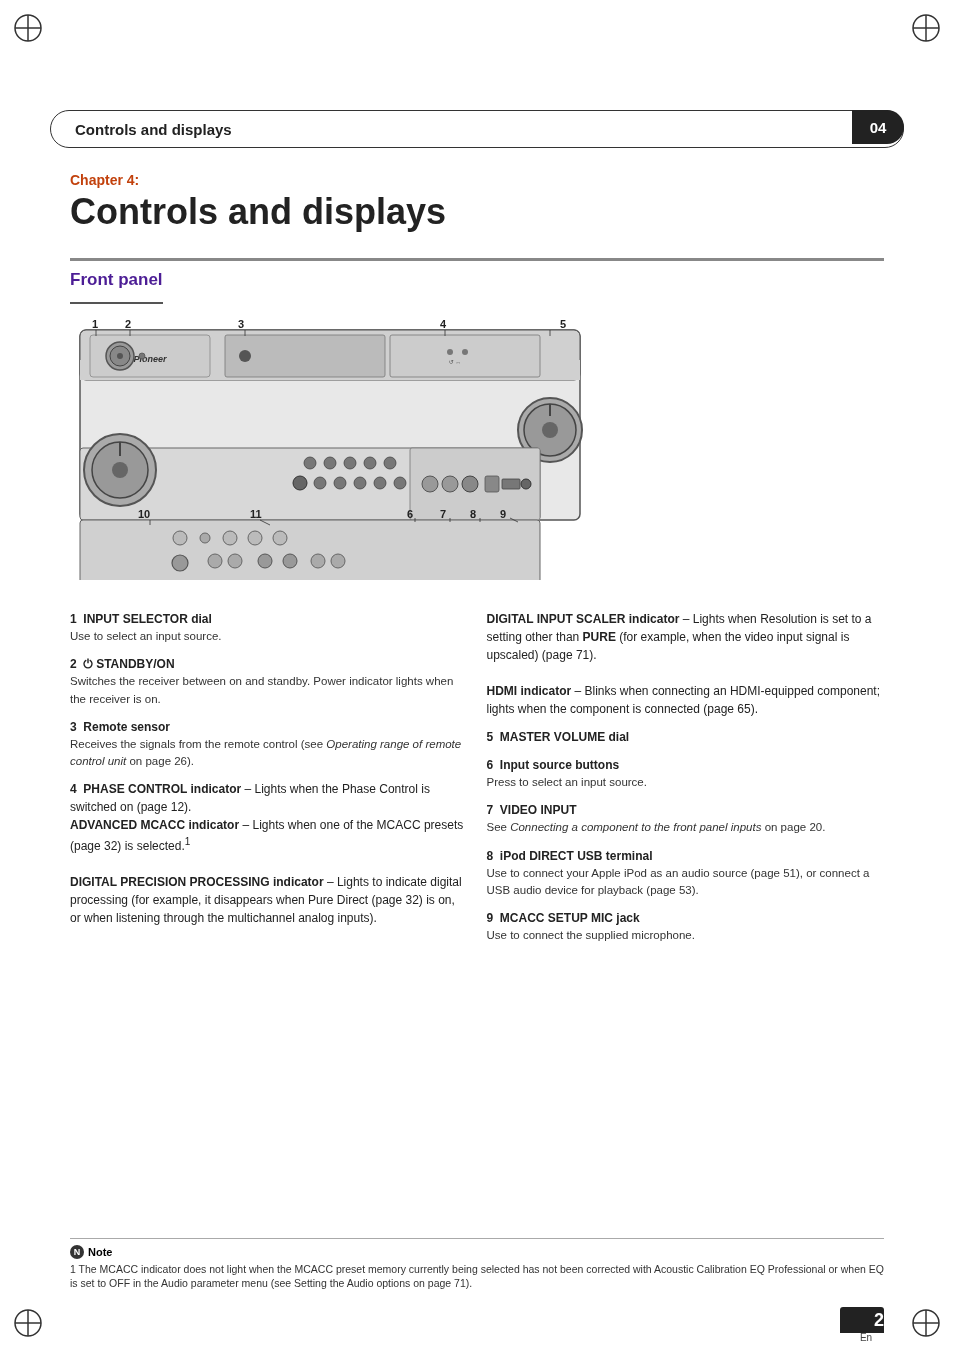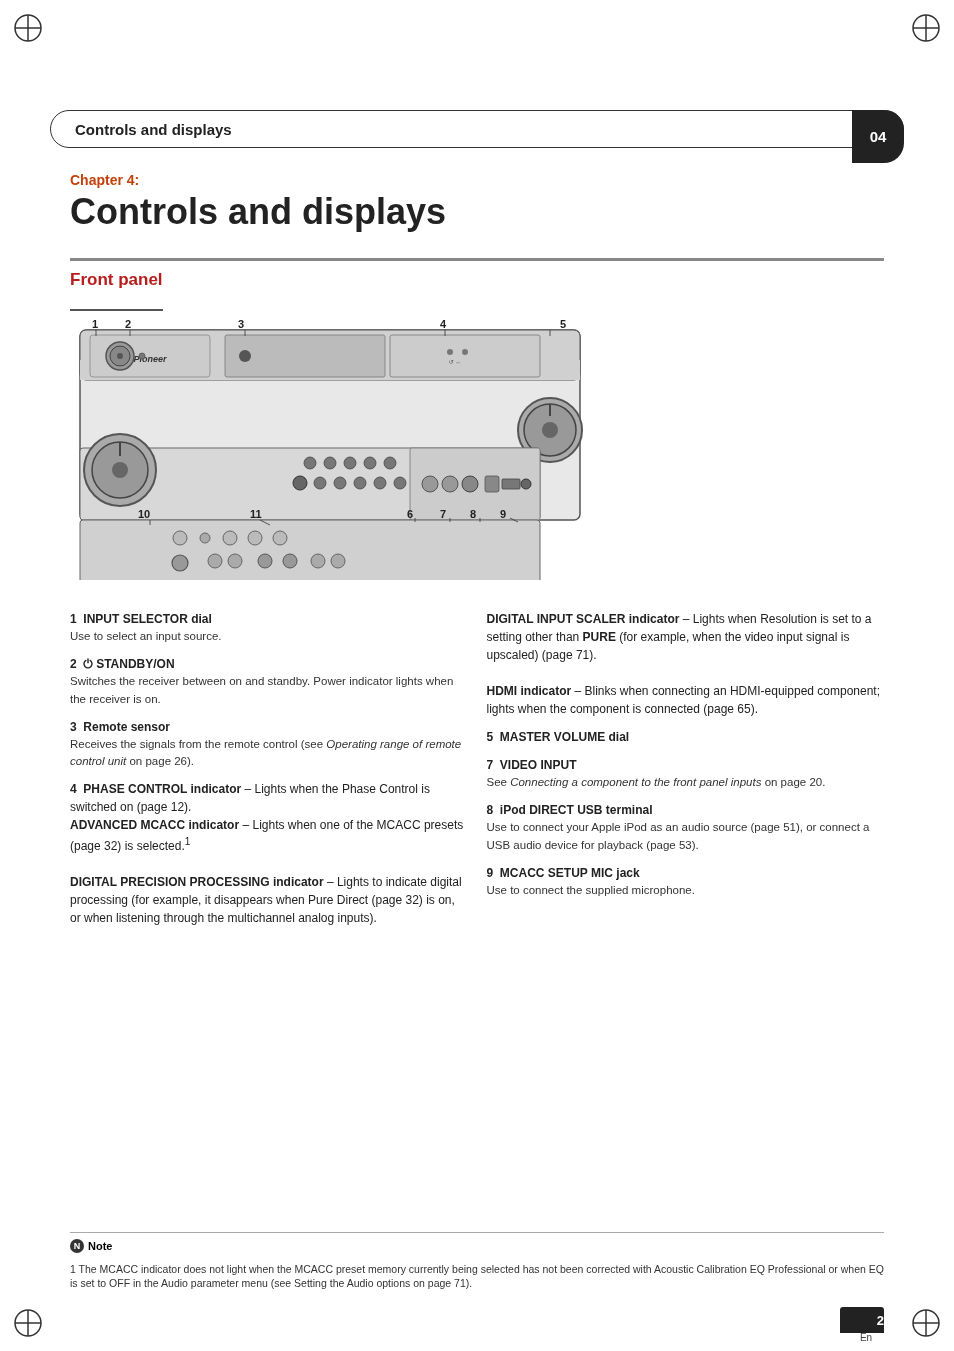--- a/index.html
+++ b/index.html
@@ -43,21 +43,21 @@
       font-weight: bold;
       color: #222;
     }
 
     
     .chapter-badge {
       position: absolute;
       top: 110px;
       right: 50px;
       width: 52px;
-      height: 53px;
+      height: 34px;
       background: #222;
       border-radius: 0 20px 20px 0;
       display: flex;
       align-items: center;
       justify-content: center;
       color: #fff;
       font-size: 15px;
       font-weight: bold;
     }
 
@@ -90,23 +90,23 @@
       background: #888;
     }
 
     
     .front-panel-heading {
       position: absolute;
       top: 270px;
       left: 70px;
       font-size: 17px;
       font-weight: bold;
-      color: #b91c1c;
+      color: #4c1d95;
       border-bottom: 2px solid #555;
-      padding-bottom: 19px;
+      padding-bottom: 12px;
     }
 
     
     .diagram-area {
       position: absolute;
       top: 300px;
       left: 70px;
       width: 520px;
       height: 280px;
     }
@@ -167,29 +167,29 @@
       align-items: center;
       justify-content: center;
       color: #fff;
       font-size: 9px;
       font-weight: bold;
     }
     .note-text {
       font-size: 10.5px;
       color: #333;
       line-height: 1.4;
-      margin-top: 9px;
+      margin-top: 3px;
     }
 
     
     .page-num {
       position: absolute;
       bottom: 18px;
       right: 70px;
-      font-size: 13px;
+      font-size: 18px;
       font-weight: bold;
       background: #222;
       color: #fff;
       width: 36px;
       height: 26px;
       display: flex;
       align-items: center;
       justify-content: center;
       border-radius: 3px 3px 0 0;
       padding-left: 44px;
@@ -392,20 +392,24 @@
 
   <div class="content-col">
     <div class="item-entry">
       <strong>DIGITAL INPUT SCALER indicator</strong> – Lights when Resolution is set to a setting other than <strong>PURE</strong> (for example, when the video input signal is upscaled) (page 71).<br><br>
       <strong>HDMI indicator</strong> – Blinks when connecting an HDMI-equipped component; lights when the component is connected (page 65).
     </div>
     <div class="item-entry">
       <span class="item-num">5&nbsp;&nbsp;</span><span class="item-title">MASTER VOLUME dial</span>
     </div>
     <div class="item-entry">
+      <span class="item-num">6&nbsp;&nbsp;</span><span class="item-title">Input source buttons</span><br>
+      <span class="item-body">Press to select an input source.</span>
+    </div>
+    <div class="item-entry">
       <span class="item-num">7&nbsp;&nbsp;</span><span class="item-title">VIDEO INPUT</span><br>
       <span class="item-body">See <em>Connecting a component to the front panel inputs</em> on page 20.</span>
     </div>
     <div class="item-entry">
       <span class="item-num">8&nbsp;&nbsp;</span><span class="item-title">iPod DIRECT USB terminal</span><br>
       <span class="item-body">Use to connect your Apple iPod as an audio source (page 51), or connect a USB audio device for playback (page 53).</span>
     </div>
     <div class="item-entry">
       <span class="item-num">9&nbsp;&nbsp;</span><span class="item-title">MCACC SETUP MIC jack</span><br>
       <span class="item-body">Use to connect the supplied microphone.</span>

